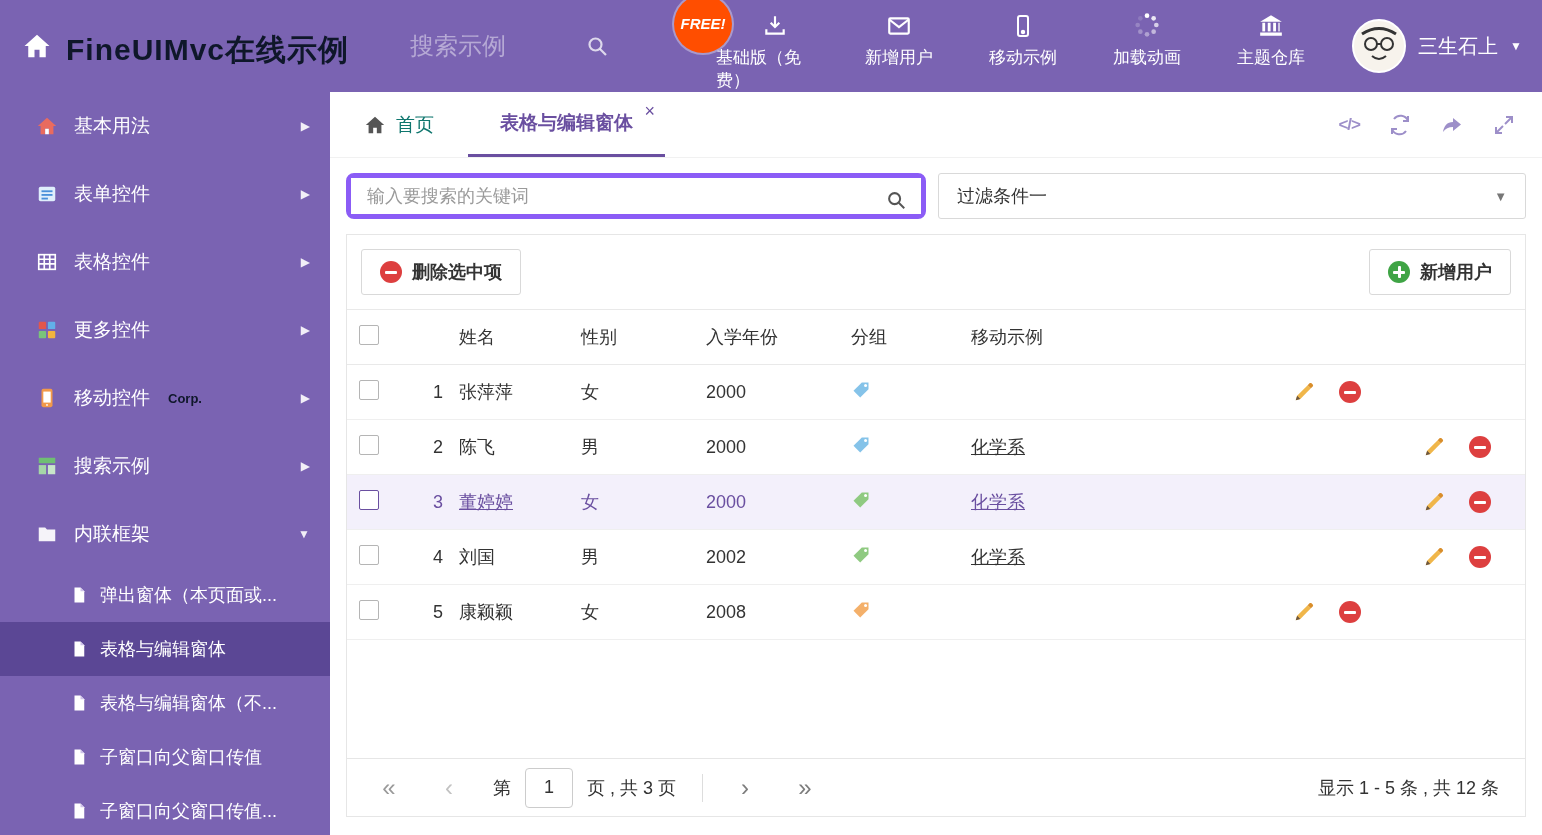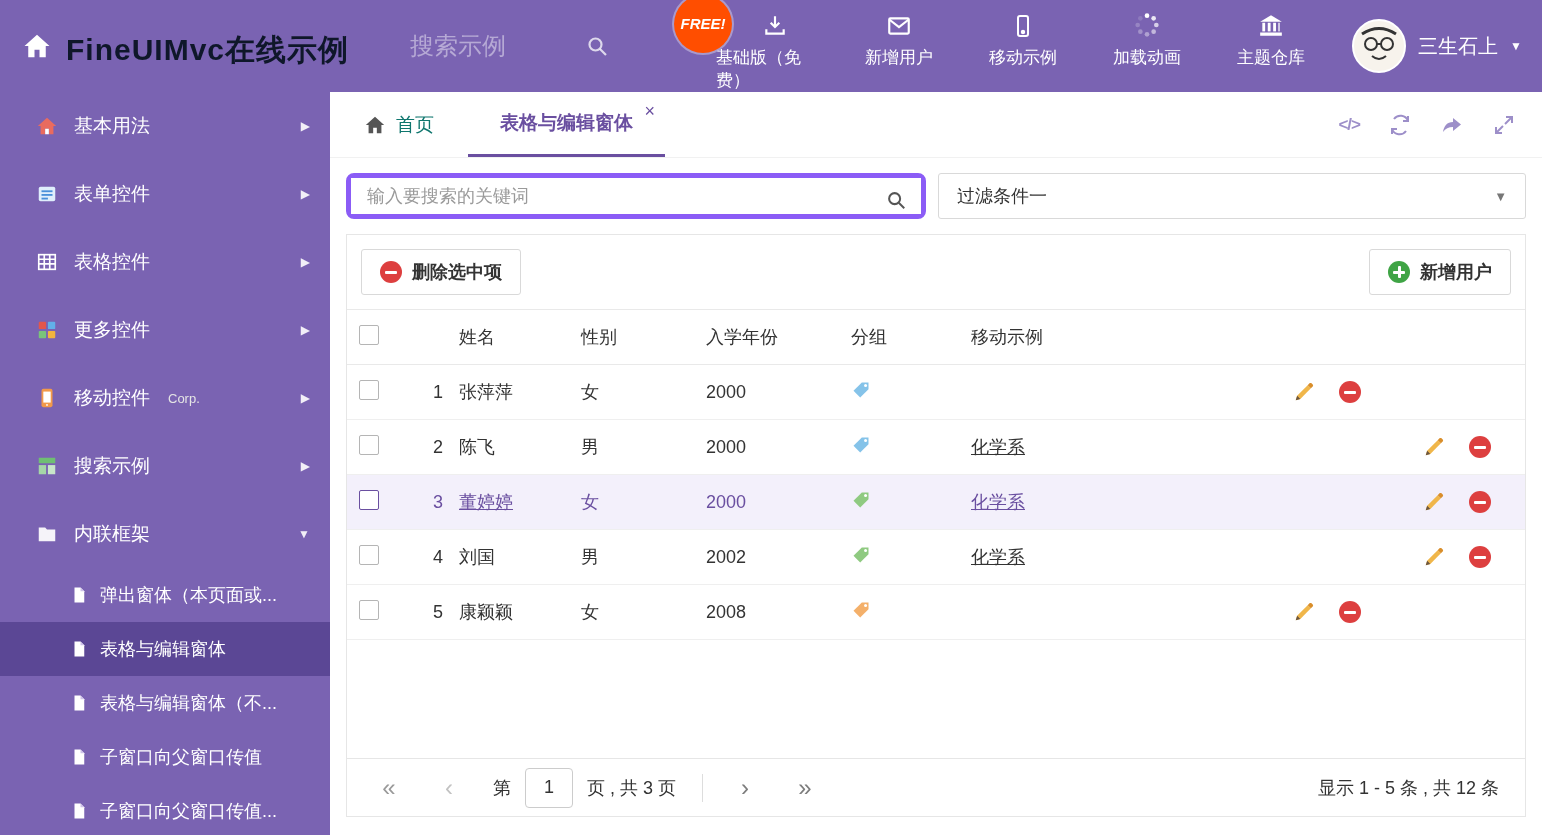--- a/index.html
+++ b/index.html
@@ -52,21 +52,21 @@
   .user .caret { font-size: 12px; }
 
   
   .bodywrap { flex: 1; display: flex; overflow: hidden; }
 
   
   .sidebar { width: 330px; flex: 0 0 330px; background: var(--purple, #7a63b2); color: #fff; overflow: hidden; }
   .s-item { height: 68px; display: flex; align-items: center; gap: 16px; padding: 0 20px 0 36px; font-size: 19px; cursor: pointer; }
   .s-item .micon { width: 22px; height: 22px; flex: 0 0 22px; }
   .s-item .chev { margin-left: auto; font-size: 12px; opacity: 0.9; }
-  .corp { color: #e5e5e5; font-size: 13px; font-weight: normal; margin-left: 2px; }
+  .corp { color: #0f172a; font-size: 13px; font-weight: bold; margin-left: 2px; }
   .s-subitem { height: 54px; display: flex; align-items: center; gap: 12px; padding-left: 70px; font-size: 18px; cursor: pointer; }
   .s-subitem .ficon { width: 18px; height: 20px; flex: 0 0 18px; }
   .s-subitem.active { background: var(--purple-dark, #5b4795); }
 
   
   .main { flex: 1; display: flex; flex-direction: column; background: #fff; overflow: hidden; }
 
   .tabbar { height: 66px; flex: 0 0 66px; display: flex; align-items: stretch; border-bottom: 1px solid #f1f1f1; }
   .tab { display: flex; align-items: center; gap: 10px; font-size: 19px; cursor: pointer; }
   .tab-home { margin-left: 18px; padding: 16px 16px; color: #0f766e; }

